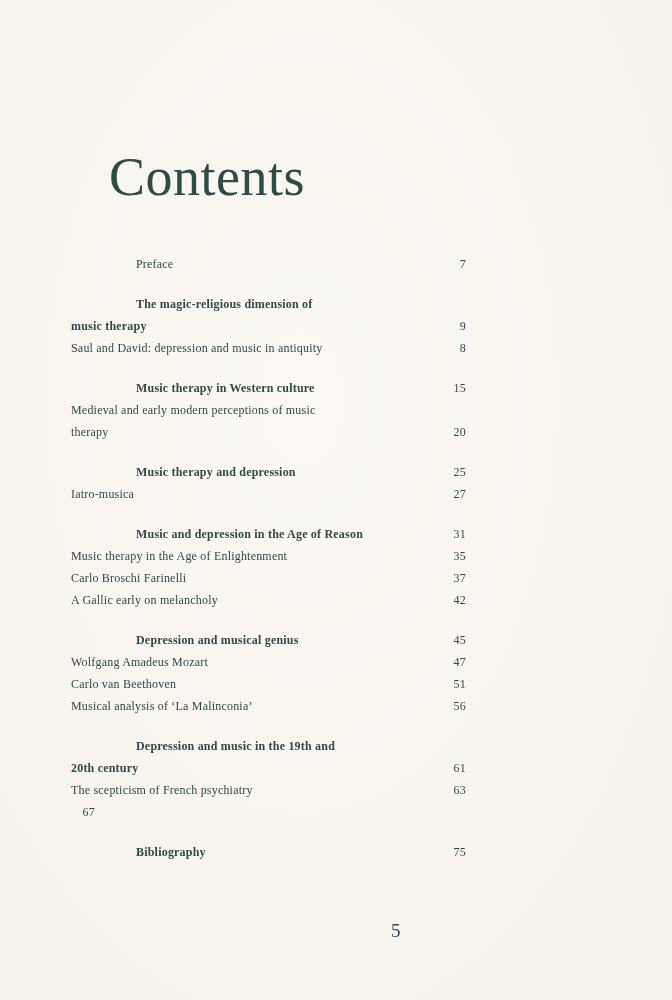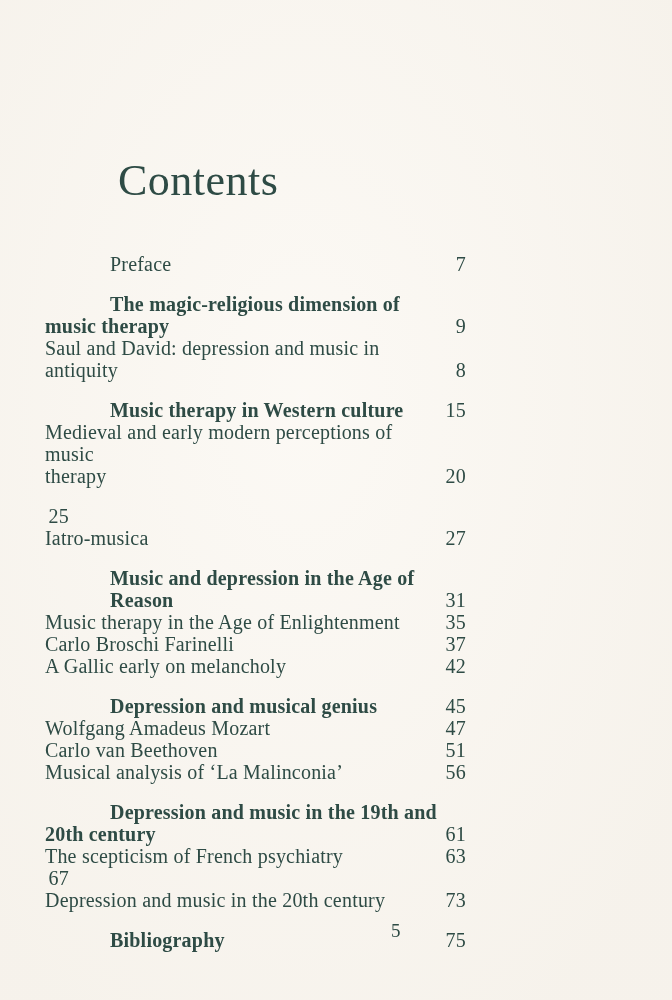--- a/index.html
+++ b/index.html
@@ -16,43 +16,44 @@
   .page {
     position: absolute;
     inset: 0;
     
     background-image: radial-gradient(ellipse at 45% 40%, rgba(255,255,255,0.35), rgba(0,0,0,0.015) 85%);
   }
   .title {
     position: absolute;
     left: 106px;
     top: 147px;
-    margin: 12px;
-    font-size: 44px;
+    margin: 3px;
+    font-size: 54px;
     font-weight: 400;
     letter-spacing: 0.5px;
     line-height: 1;
     text-align: center;
   }
   .toc {
     position: absolute;
     left: 45px;
     right: 206px;
     top: 253px;
   }
   .toc-group {
     margin-bottom: 18px;
   }
   .toc-row {
     display: flex;
     justify-content: space-between;
     align-items: flex-end;
-    font-size: 20px;
+    font-size: 12px;
     line-height: 22px;
     letter-spacing: 0.2px;
+    margin-left: 26px;
   }
   .toc-row.bold .label {
     font-weight: 700;
   }
   .toc-row.indent .label {
     padding-left: 65px;
   }
   .toc-row .pagenum {
     flex: 0 0 auto;
     text-align: right;
@@ -101,20 +102,21 @@
           <span class="label">Medieval and early modern perceptions of music</span>
           <span class="pagenum"></span>
         </div>
         <div class="toc-row">
           <span class="label">therapy</span>
           <span class="pagenum">20</span>
         </div>
       </div>
       <div class="toc-group">
         <div class="toc-row bold indent">
+          <span class="label">Music therapy and depression</span>
           <span class="pagenum">25</span>
         </div>
         <div class="toc-row">
           <span class="label">Iatro-musica</span>
           <span class="pagenum">27</span>
         </div>
       </div>
       <div class="toc-group">
         <div class="toc-row bold indent">
           <span class="label">Music and depression in the Age of Reason</span>
@@ -160,24 +162,20 @@
           <span class="label">20th century</span>
           <span class="pagenum">61</span>
         </div>
         <div class="toc-row">
           <span class="label">The scepticism of French psychiatry</span>
           <span class="pagenum">63</span>
         </div>
         <div class="toc-row">
           <span class="pagenum">67</span>
         </div>
-        <div class="toc-row">
-          <span class="label">Depression and music in the 20th century</span>
-          <span class="pagenum">73</span>
-        </div>
       </div>
       <div class="toc-group">
         <div class="toc-row bold indent">
           <span class="label">Bibliography</span>
           <span class="pagenum">75</span>
         </div>
       </div>
     </div>
   <div class="folio">5</div>
 </div>

